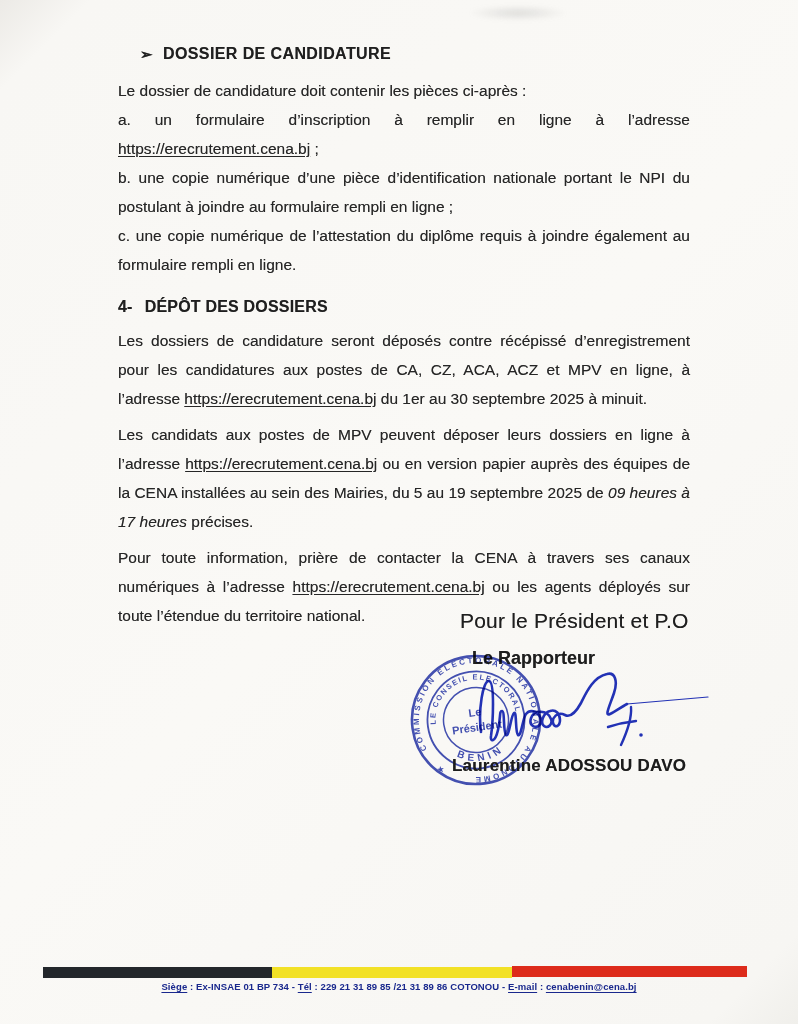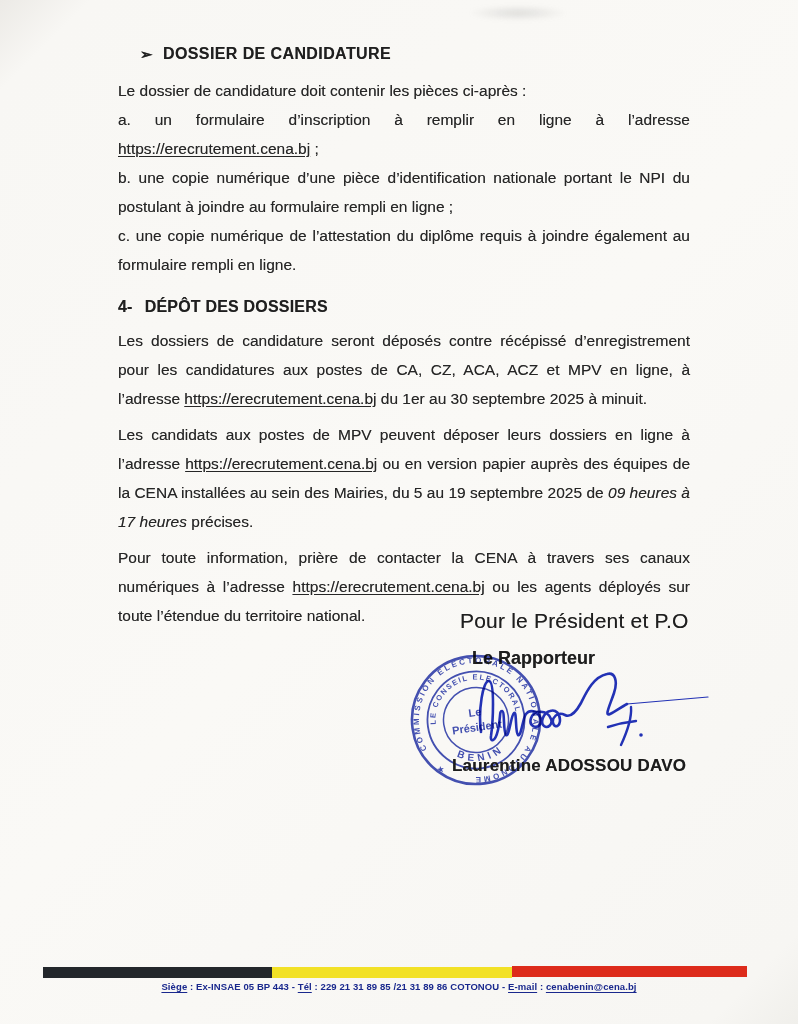--- a/index.html
+++ b/index.html
@@ -156,14 +156,14 @@
     </g>
   </svg>
 
   <div class="sig-name">Laurentine ADOSSOU DAVO</div>
 
   <div class="flag-bar">
     <div class="seg seg-black" style="background: rgb(35, 39, 43);"></div>
     <div class="seg seg-yellow" style="background: rgb(242, 225, 38);"></div>
     <div class="seg seg-red" style="background: rgb(221, 43, 27);"></div>
   </div>
-  <div class="footer-line"><span class="run-underline">Siège</span><span> : Ex-INSAE 05 BP 443 - </span><span class="run-underline">Tél</span><span> : 229 21 31 89 85 /21 31 89 86 COTONOU - </span><span class="run-underline">E-mail</span><span> : </span><span class="run-link">cenabenin@cena.bj</span></div>
+  <div class="footer-line"><span class="run-underline">Siège</span><span> : Ex-INSAE 01 BP 734 - </span><span class="run-underline">Tél</span><span> : 229 21 31 89 85 /21 31 89 86 COTONOU - </span><span class="run-underline">E-mail</span><span> : </span><span class="run-link">cenabenin@cena.bj</span></div>
 </div>
 
 </body></html>

